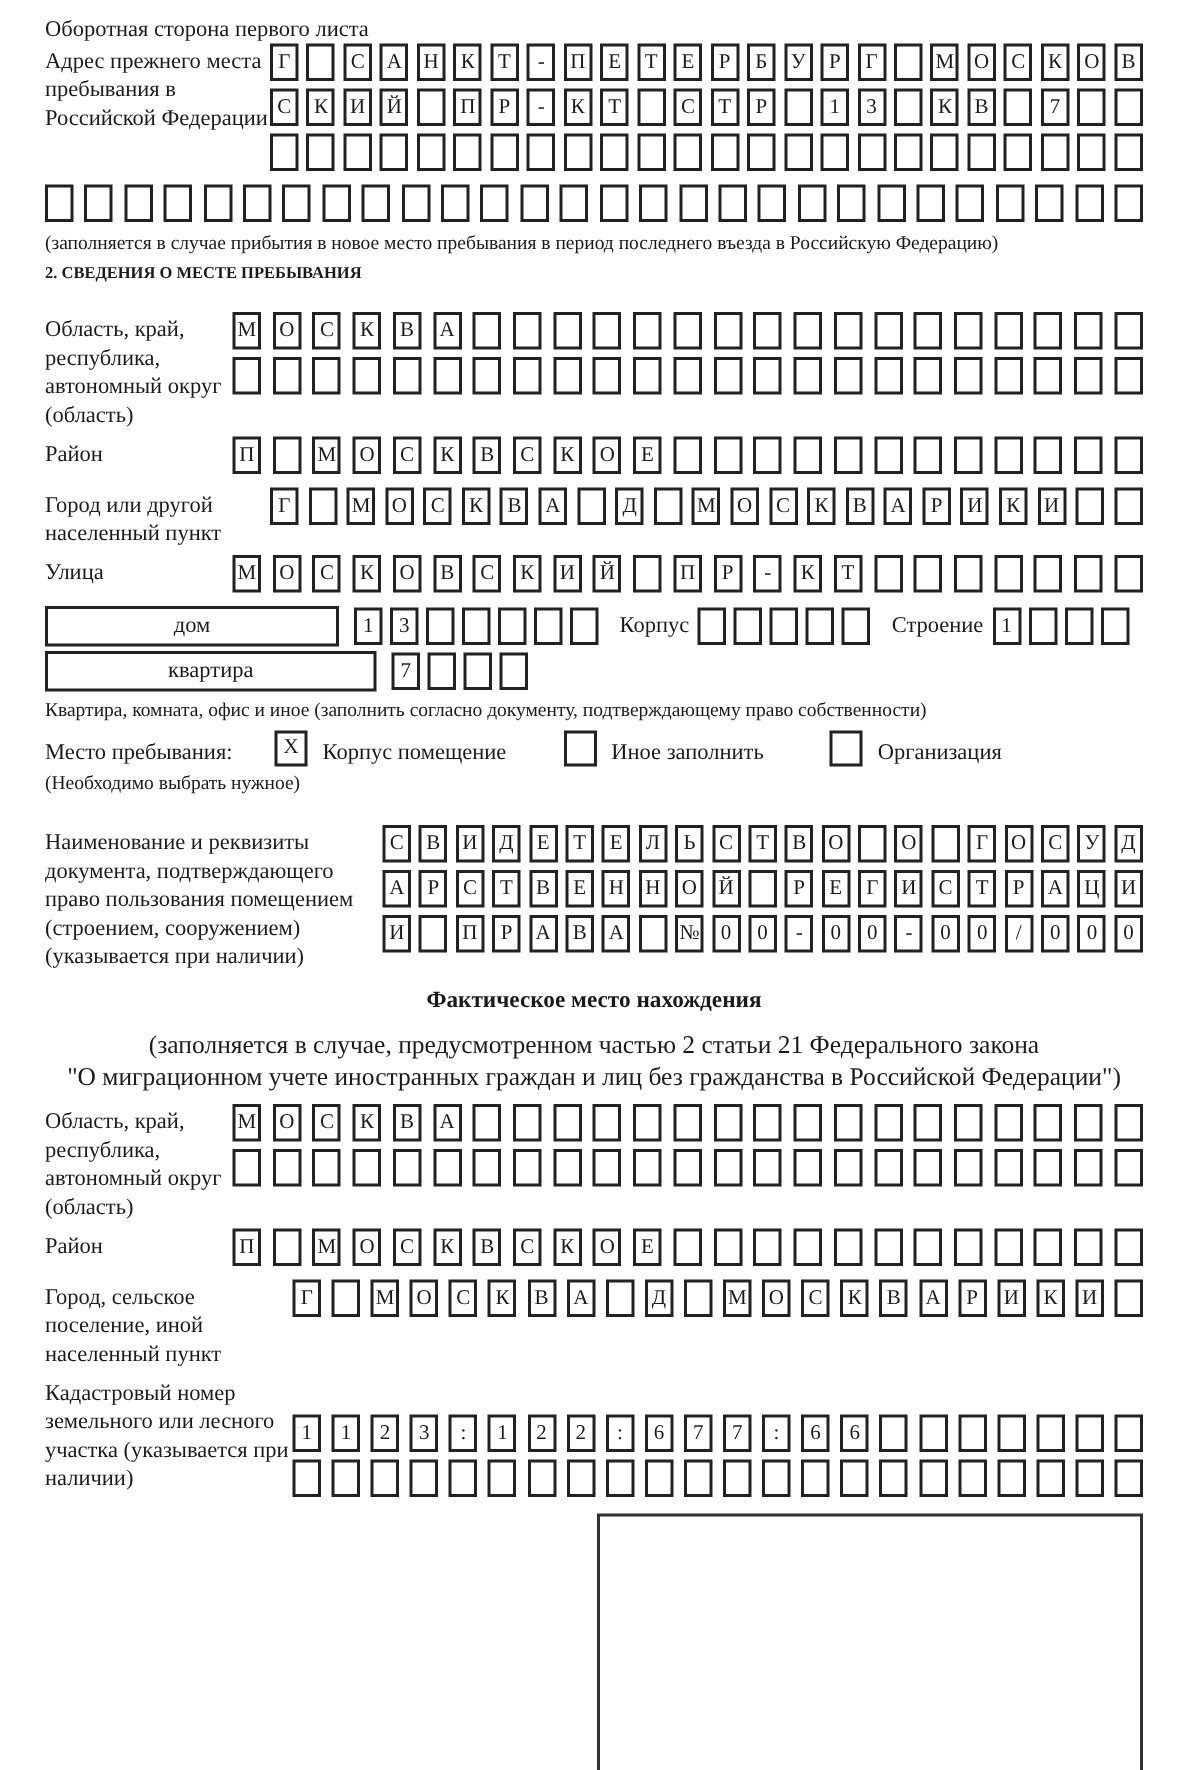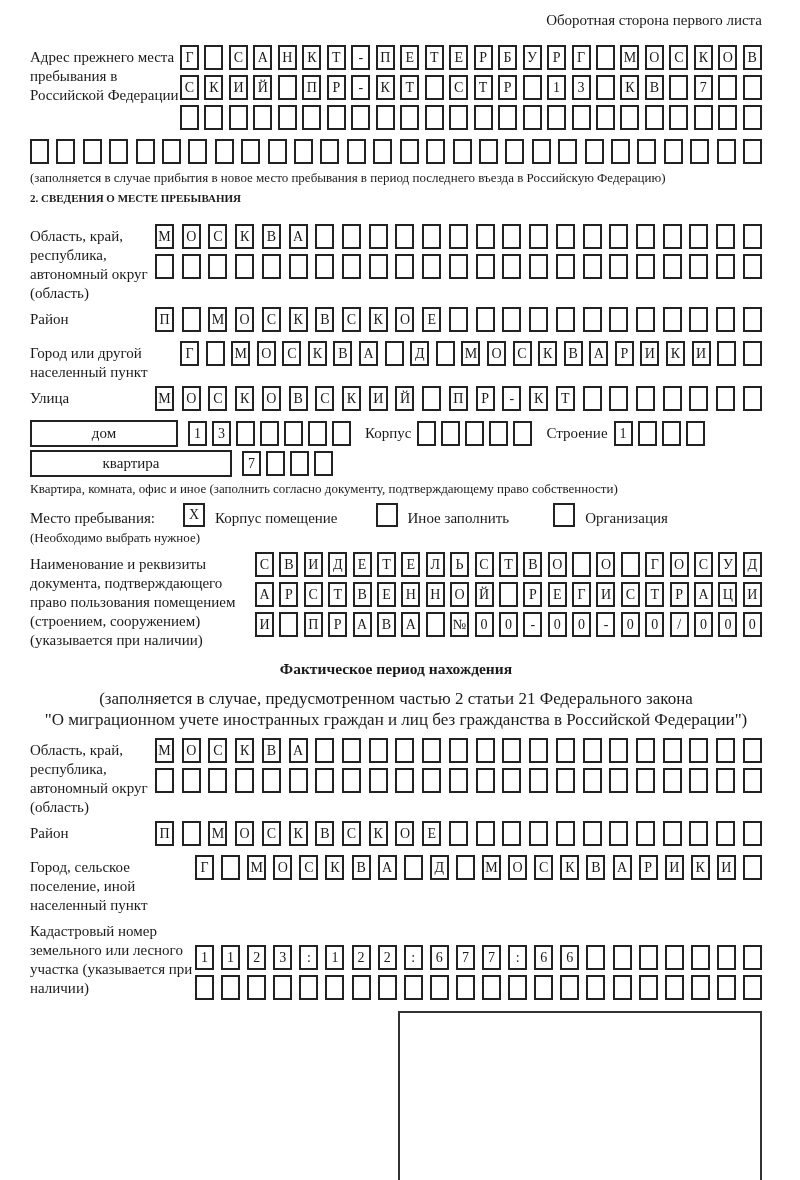--- a/index.html
+++ b/index.html
@@ -4,21 +4,21 @@
 <style>
   * { margin:0; padding:0; box-sizing:border-box; }
   html,body { background:#fff; }
   body {
     width:800px; height:1180px;
     font-family:"Liberation Serif","DejaVu Serif",serif;
     color:#1a1a1a; position:relative; overflow:hidden;
   }
   .page { padding:12px 38px 0 30px; }
 
-  .back-note { text-align:right; font-size:15px; margin-bottom:16px; }
+  .back-note { text-align:left; font-size:15px; }
 
   .frow { display:flex; align-items:flex-start; margin-bottom:4px; }
   .flabel { font-size:15px; line-height:19px; padding-top:3px; }
   .w125 { width:125px; flex:0 0 125px; }
   .w150 { width:150px; flex:0 0 150px; }
   .w165 { width:165px; flex:0 0 165px; }
   .w225 { width:225px; flex:0 0 225px; padding-right:8px; }
 
   .boxcol { flex:1; }
   .boxrow {
@@ -38,35 +38,35 @@
 
   h2.sect { text-align:left; font-size:11px; font-weight:bold; margin:6px 0 20px 0; }
   h3.sect { text-align:center; font-size:15.5px; font-weight:bold; margin:10px 0 10px 0; }
 
   
   .inline-row { display:flex; align-items:flex-start; margin-bottom:3px; }
   .widebox {
     border:2px solid #222; height:27px; font-size:15px; line-height:23px;
     text-align:center; background:#fff;
   }
-  .wb-house { width:148px; margin-right:10px; }
-  .wb-apt { width:202px; margin-right:10px; }
+  .wb-house { width:196px; margin-right:10px; }
+  .wb-apt { width:221px; margin-right:10px; }
   .minirow { display:flex; gap:5px; height:25px; margin-top:1px; }
   .inline-lab { font-size:15px; line-height:25px; padding:1px 6px 0 14px; }
 
   
   .stay-row { display:flex; align-items:flex-end; margin:6px 0 2px 0; font-size:15px; }
   .checkbox {
     display:inline-block; width:22px; height:24px; border:2px solid #222;
     text-align:center; font-size:14px; line-height:20px; background:#fff;
   }
   .stay-lab { padding:0 0 0 10px; }
   .gap1 { margin-left:28px; } .gap2 { margin-left:38px; } .gap3 { margin-left:44px; }
 
-  .doc-block { margin-top:6px; }
+  .doc-block { margin-top:20px; }
 
   .fact-caption { text-align:center; font-size:17px; line-height:21px; }
 
   .stamp-wrap { margin-left:368px; width:364px; margin-top:6px; }
   .stamp-box { width:364px; height:174px; border:2px solid #333; background:#fff; }
 </style>
 </head>
 <body>
 
 <div class="page">
@@ -457,21 +457,21 @@
           <span class="cell">0</span>
           <span class="cell">0</span>
           <span class="cell">/</span>
           <span class="cell">0</span>
           <span class="cell">0</span>
           <span class="cell">0</span>
         </div>
     </div>
   </div>
 
-  <h3 class="sect">Фактическое период нахождения</h3>
+  <h3 class="sect">Фактическое место нахождения</h3>
   <div class="fact-caption">(заполняется в случае, предусмотренном частью 2 статьи 21 Федерального закона</div>
   <div class="fact-caption" style="margin-bottom:8px;">"О миграционном учете иностранных граждан и лиц без гражданства в Российской Федерации")</div>
 
   <div class="frow">
     <div class="flabel w125">Область, край, республика, автономный округ (область)</div>
     <div class="boxcol">
       <div class="boxrow">
           <span class="cell">М</span>
           <span class="cell">О</span>
           <span class="cell">С</span>

